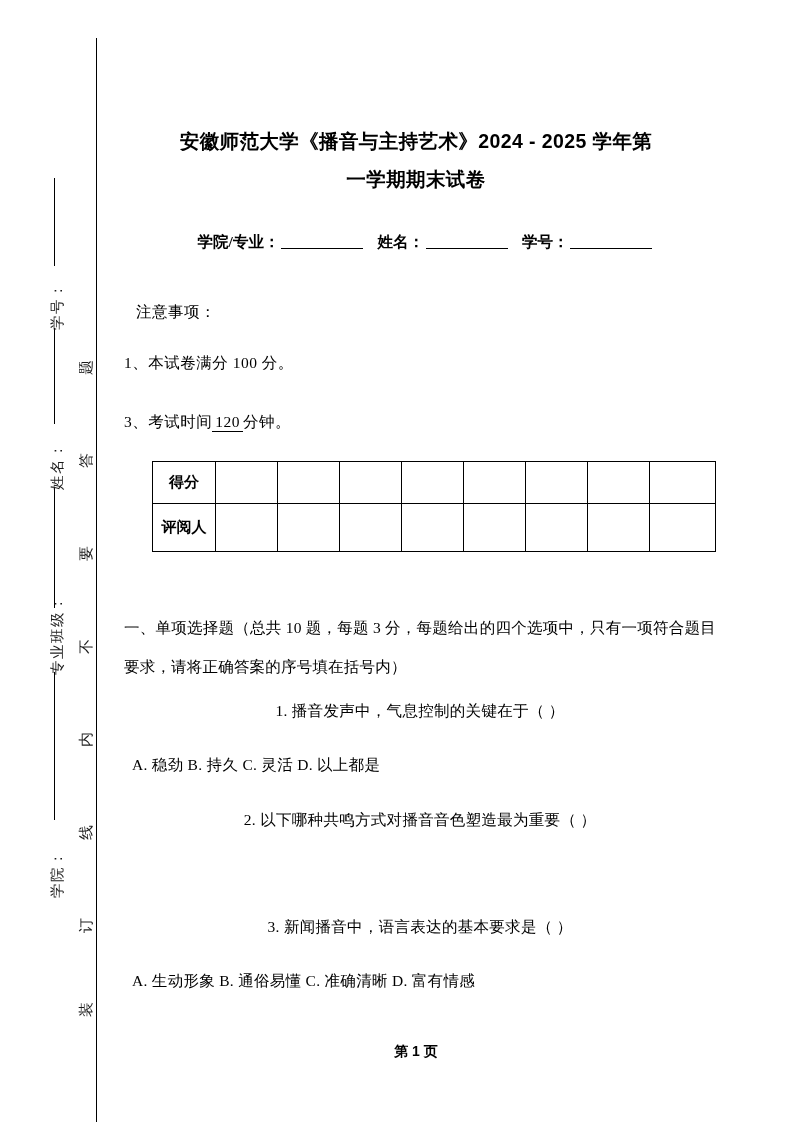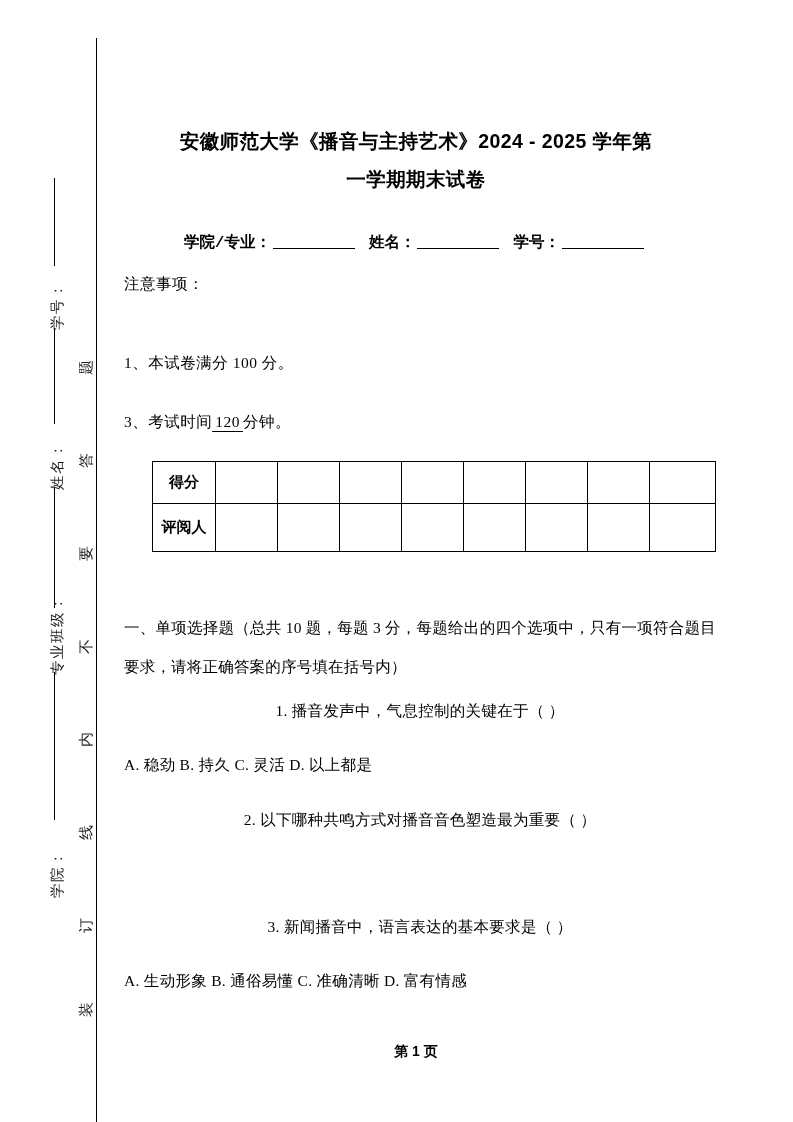--- a/index.html
+++ b/index.html
@@ -80,25 +80,25 @@
     font-weight: bold;
     font-size: 19.5px;
     line-height: 38px;
     text-align: center;
     letter-spacing: 0.4px;
   }
   #paper-title .ttl-line2 { display: block; }
 
   #id-row {
     position: absolute;
-    left: 15px;
+    left: 26px;
     top: 232px;
     width: 580px;
     text-align: center;
-    font-family: Liberation Mono, monospace;
+    font-family: Liberation Serif, serif;
     font-weight: bold;
     font-size: 15.5px;
     white-space: nowrap;
   }
   #id-row .field { margin-right: 12px; }
   #id-row .blank {
     display: inline-block;
     border-bottom: 1.6px solid #000;
     width: 82px;
     height: 15px;
@@ -106,21 +106,21 @@
     margin: 0 2px;
   }
 
   .note {
     position: absolute;
     left: 8px;
     font-size: 15.5px;
     letter-spacing: 0.5px;
     white-space: nowrap;
   }
-  #note-head { top: 274px; }
+  #note-head { top: 302px; margin-left: 12px; }
   #note-1    { top: 353px; }
   #note-2    { top: 412px; }
   .uline {
     border-bottom: 1.3px solid #000;
     padding: 0 3px 1px 3px;
   }
 
   
   #score-table {
     position: absolute;
@@ -153,21 +153,21 @@
     width: 592px;
     font-size: 15.5px;
     line-height: 39px;
     text-align: justify;
     text-justify: inter-ideograph;
     letter-spacing: 0.2px;
   }
 
   .q-block { position: absolute; left: 8px; width: 592px; }
   .q-stem    { font-size: 15.5px; white-space: nowrap; letter-spacing: 0.3px; text-align: center; }
-  .q-options { font-size: 15.5px; white-space: nowrap; letter-spacing: 0.3px; margin-top: 33px; }
+  .q-options { font-size: 15.5px; white-space: nowrap; letter-spacing: 0.3px; margin-top: 33px; margin-left: 8px; }
   #q-1 { top: 701px; }
   #q-2 { top: 810px; }
   #q-3 { top: 917px; }
 
   #page-footer {
     position: absolute;
     left: 10px;
     top: 1043px;
     width: 580px;
     text-align: center;

